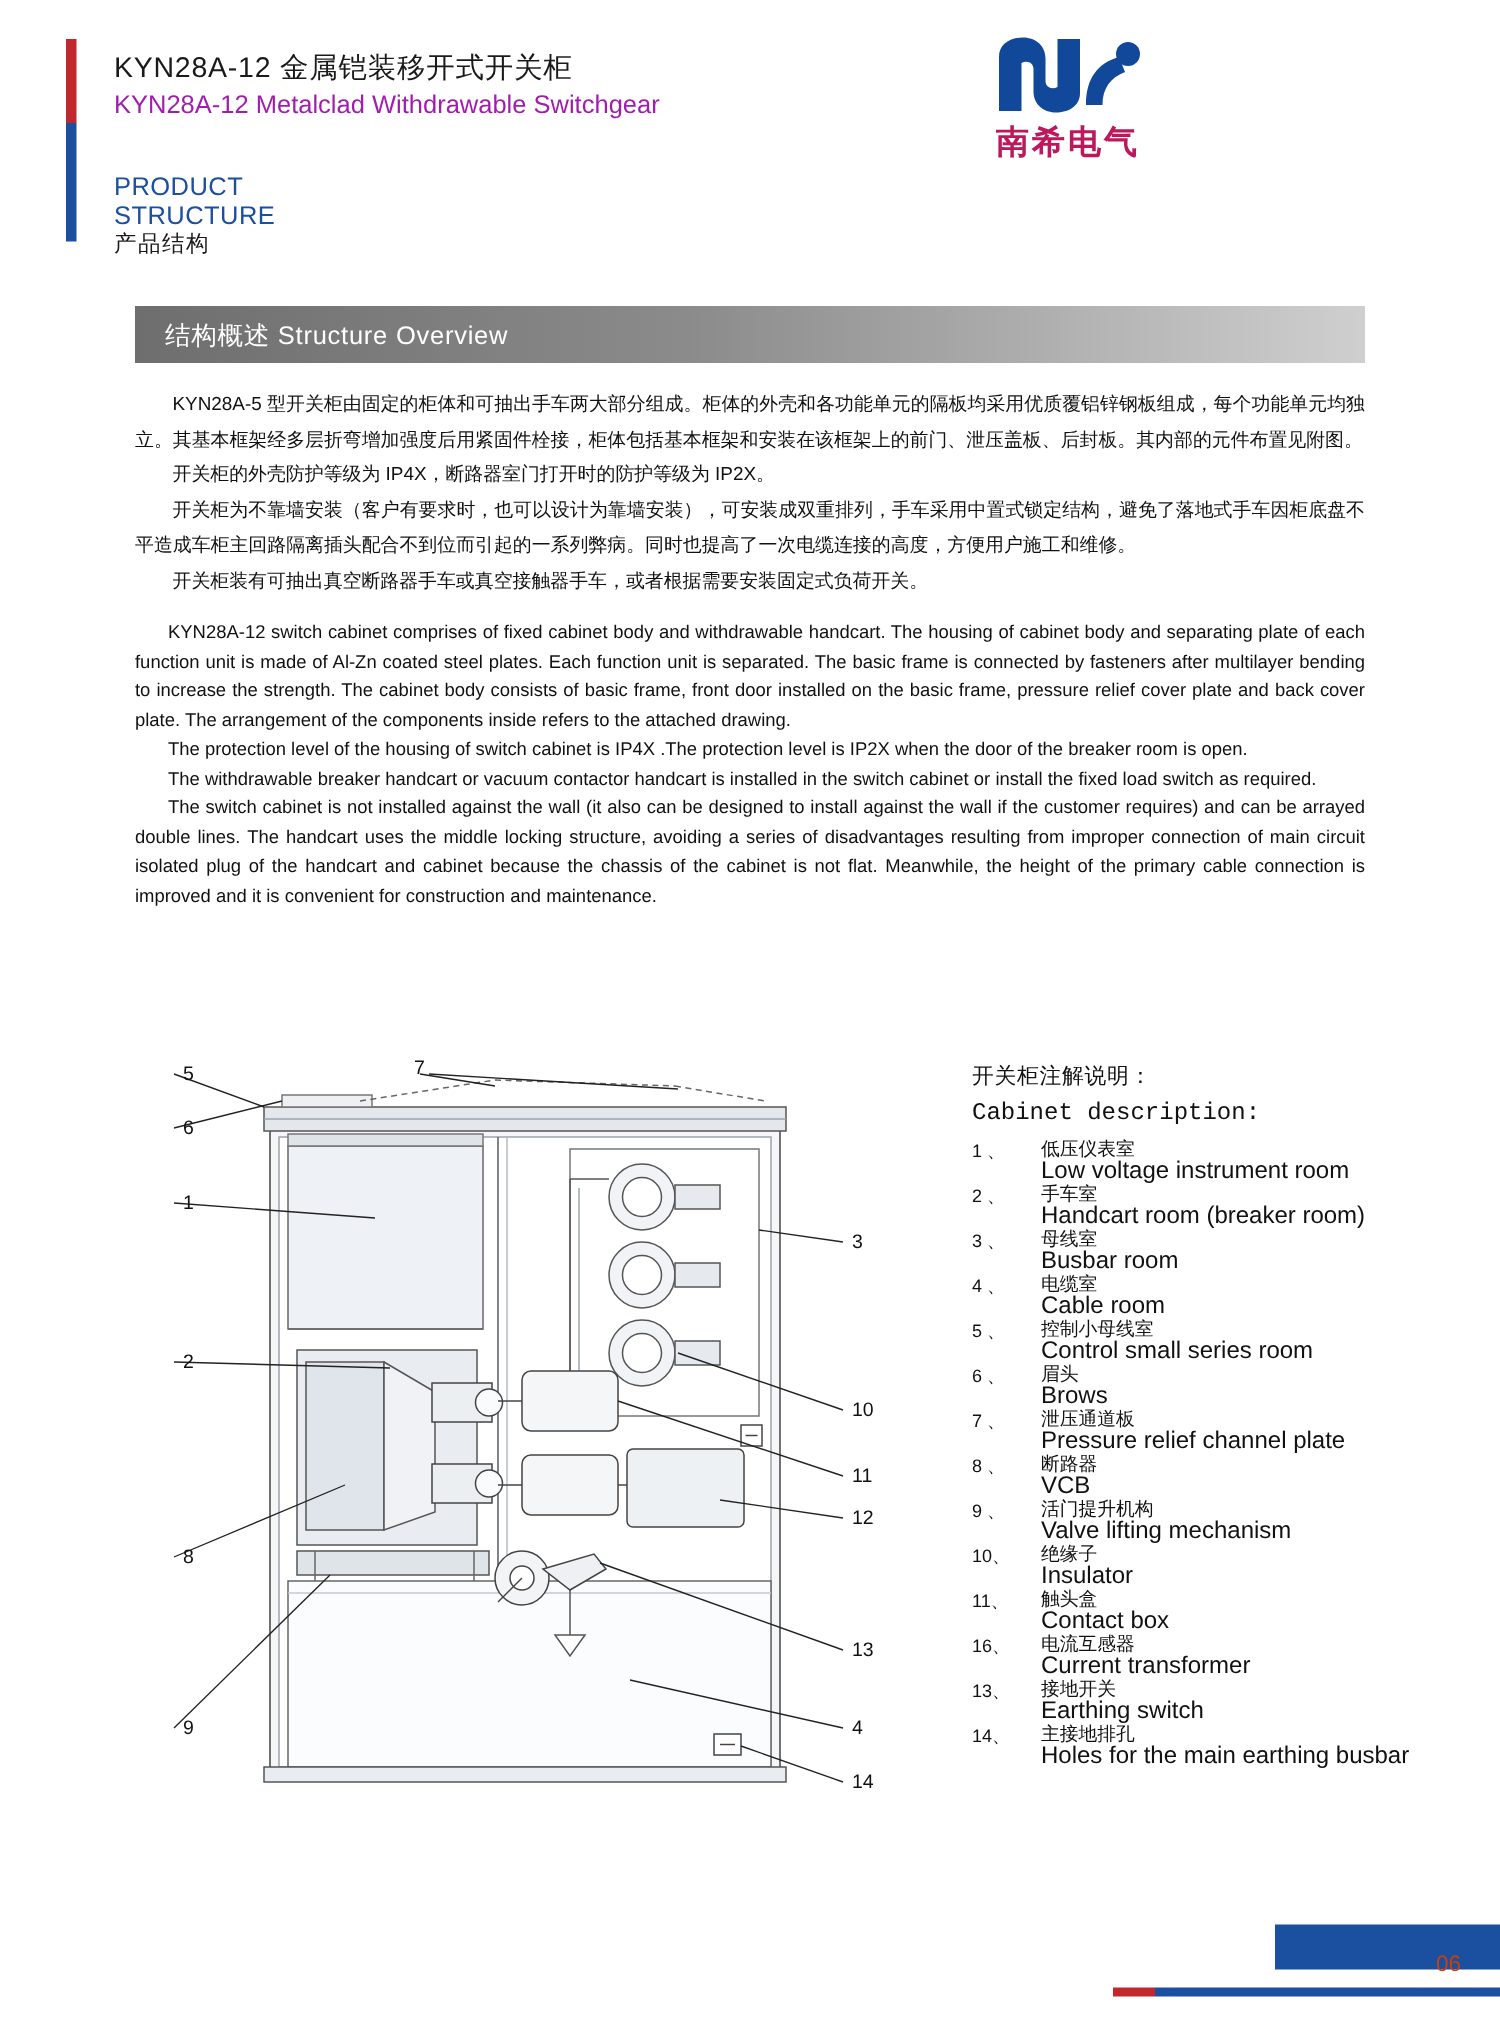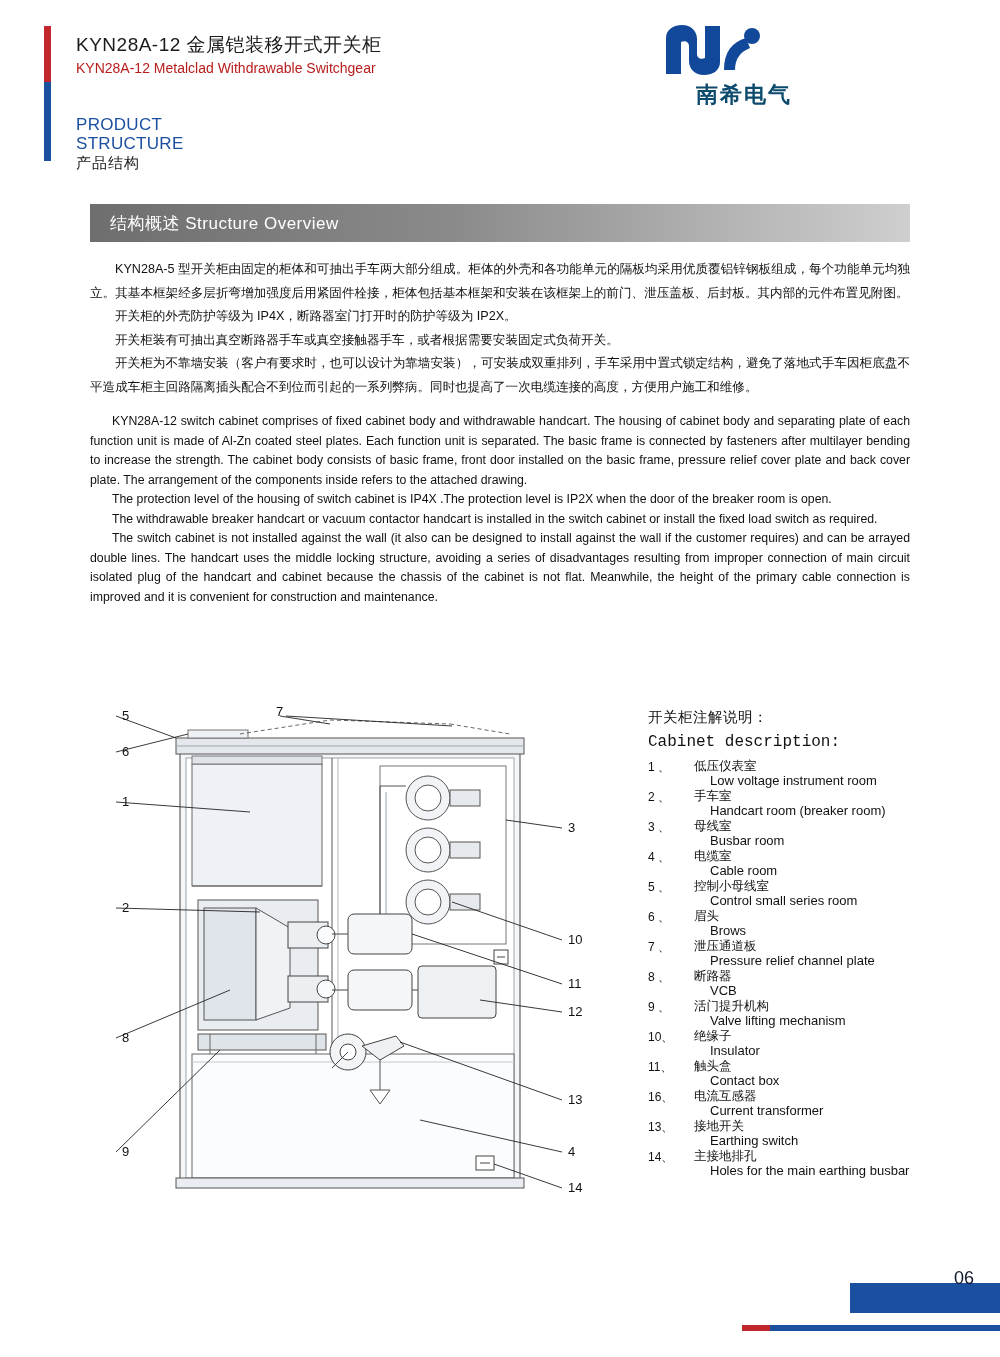--- a/index.html
+++ b/index.html
@@ -45,22 +45,22 @@
     left: 76px;
     top: 32px;
     font-size: 19px;
     letter-spacing: 0.5px;
     color: #1a1a1a;
   }
   .title-en {
     position: absolute;
     left: 76px;
     top: 60px;
-    font-size: 14px;
-    color: #b91c1c;
+    font-size: 17px;
+    color: #a21caf;
   }
   .section-label {
     position: absolute;
     left: 76px;
     top: 115px;
     line-height: 19px;
   }
   .section-label .l1,
   .section-label .l2 {
     font-size: 17px;
@@ -83,24 +83,24 @@
   }
   .logo-mark {
     position: absolute;
     left: 30px; top: 0;
     width: 100px; height: 52px;
   }
   .logo-text {
     position: absolute;
     left: 0; top: 56px;
     width: 160px;
-    text-align: right;
+    text-align: center;
     font-size: 22px;
     letter-spacing: 2px;
-    color: #0c4a6e;
+    color: #be185d;
     font-weight: bold;
     font-family: "Liberation Serif", serif;
   }
 
   
   .bar {
     position: absolute;
     left: 90px;
     top: 204px;
     width: 820px;
@@ -189,22 +189,22 @@
   }
   .legend .txt-cn {
     display: block;
     margin-left: 46px;
     font-size: 12.5px;
     color: #111;
     line-height: 15px;
   }
   .legend .txt-en {
     display: block;
-    margin-left: 62px;
-    font-size: 13px;
+    margin-left: 46px;
+    font-size: 16px;
     color: #111;
     line-height: 13px;
   }
 
   
   .drawing {
     position: absolute;
     left: 80px;
     top: 0;
     width: 560px;
@@ -228,23 +228,23 @@
     position: absolute;
     right: 0;
     bottom: 44px;
     width: 150px;
     height: 30px;
     background: #1b4fa0;
   }
   .footer-page {
     position: absolute;
     right: 26px;
-    bottom: 68px;
-    font-size: 18px;
-    color: #0f172a;
+    bottom: 39px;
+    font-size: 15px;
+    color: #c2410c;
   }
   .footer-line-blue {
     position: absolute;
     right: 0;
     bottom: 26px;
     width: 230px;
     height: 6px;
     background: #1b4fa0;
   }
   .footer-line-red {
@@ -284,22 +284,22 @@
   </div>
 </div>
 
 <div class="bar">
   <div class="bar-text">结构概述 Structure Overview</div>
 </div>
 
 <div class="body-text">
   <p class="p-cn">KYN28A-5 型开关柜由固定的柜体和可抽出手车两大部分组成。柜体的外壳和各功能单元的隔板均采用优质覆铝锌钢板组成，每个功能单元均独立。其基本框架经多层折弯增加强度后用紧固件栓接，柜体包括基本框架和安装在该框架上的前门、泄压盖板、后封板。其内部的元件布置见附图。</p>
   <p class="p-cn">开关柜的外壳防护等级为 IP4X，断路器室门打开时的防护等级为 IP2X。</p>
+  <p class="p-cn">开关柜为不靠墙安装（客户有要求时，也可以设计为靠墙安装），可安装成双重排列，手车采用中置式锁定结构，避免了落地式手车因柜底盘不平造成车柜主回路隔离插头配合不到位而引起的一系列弊病。同时也提高了一次电缆连接的高度，方便用户施工和维修。</p>
   <p class="p-cn">开关柜装有可抽出真空断路器手车或真空接触器手车，或者根据需要安装固定式负荷开关。</p>
-  <p class="p-cn">开关柜为不靠墙安装（客户有要求时，也可以设计为靠墙安装），可安装成双重排列，手车采用中置式锁定结构，避免了落地式手车因柜底盘不平造成车柜主回路隔离插头配合不到位而引起的一系列弊病。同时也提高了一次电缆连接的高度，方便用户施工和维修。</p>
   <div class="gap-cn-en"></div>
   <p class="p-en">KYN28A-12 switch cabinet comprises of fixed cabinet body and withdrawable handcart. The housing of cabinet body and separating plate of each function unit is made of Al-Zn coated steel plates. Each function unit is separated. The basic frame is connected by fasteners after multilayer bending to increase the strength. The cabinet body consists of basic frame, front door installed on the basic frame, pressure relief cover plate and back cover plate. The arrangement of the components inside refers to the attached drawing.</p>
   <p class="p-en">The protection level of the housing of switch cabinet is IP4X .The protection level is IP2X when the door of the breaker room is open.</p>
   <p class="p-en">The withdrawable breaker handcart or vacuum contactor handcart is installed in the switch cabinet or install the fixed load switch as required.</p>
   <p class="p-en">The switch cabinet is not installed against the wall (it also can be designed to install against the wall if the customer requires) and can be arrayed double lines. The handcart uses the middle locking structure, avoiding a series of disadvantages resulting from improper connection of main circuit isolated plug of the handcart and cabinet because the chassis of the cabinet is not flat. Meanwhile, the height of the primary cable connection is improved and it is convenient for construction and maintenance.</p>
 </div>
 
 <div class="figure">
 
   <div class="drawing">

